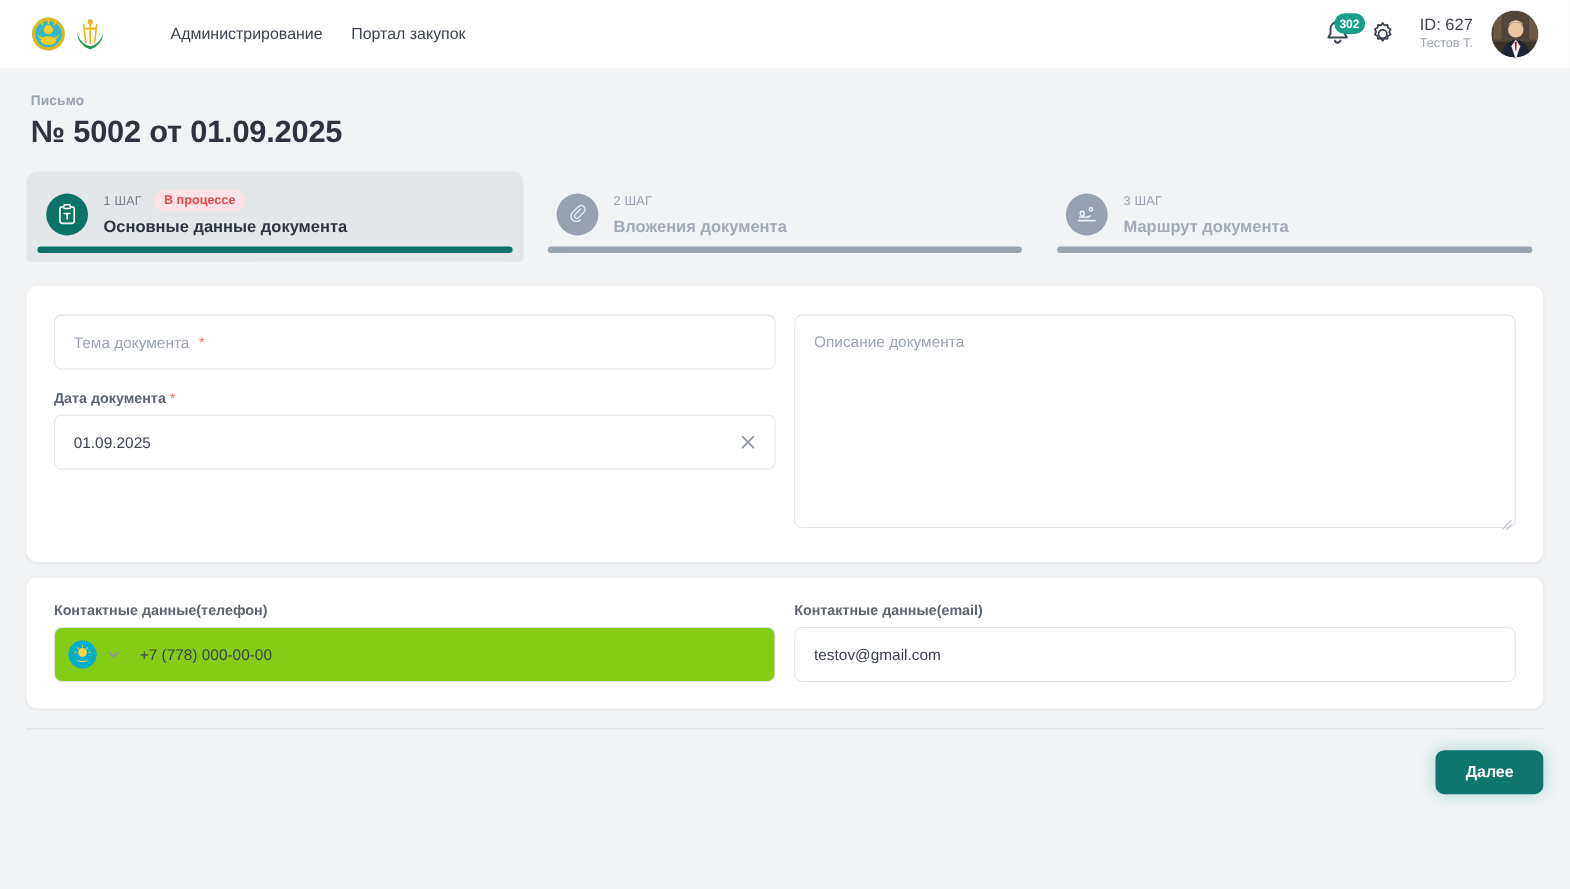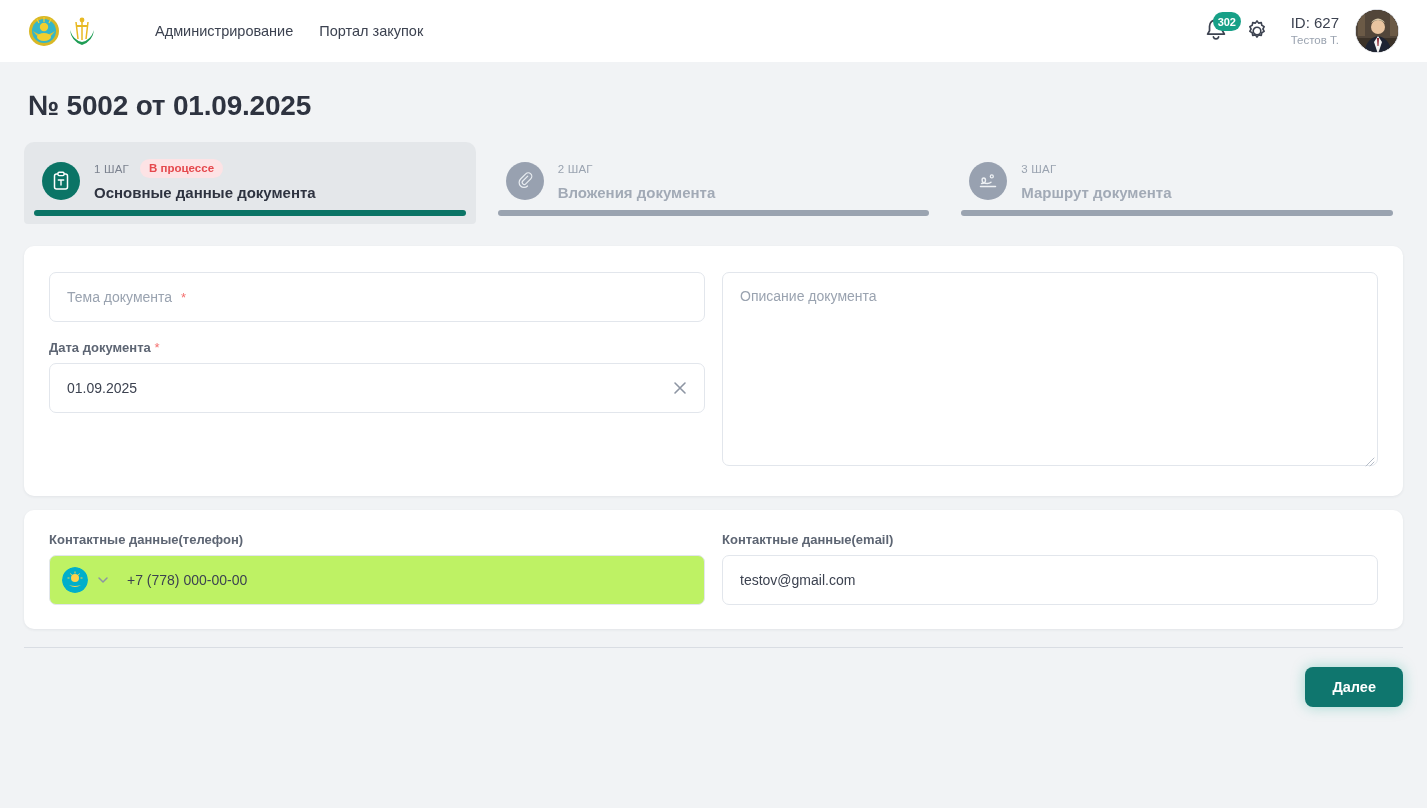--- a/index.html
+++ b/index.html
@@ -147,21 +147,21 @@
   .resize-grip {
     position: absolute; right: 3px; bottom: 3px;
     width: 12px; height: 12px; pointer-events: none;
   }
   .field-gap { margin-top: 18px; }
 
   
   .phone-input {
     display: flex; align-items: center;
     height: 50px; border: 1px solid #e2e6ec;
-    border-radius: 7px; background: #bef264; padding: 0 12px;
+    border-radius: 7px; background: #84cc16; padding: 0 12px;
   }
   .flag {
     width: 26px; height: 26px; border-radius: 50%;
     flex-shrink: 0; overflow: hidden;
   }
   .chev { margin-left: 8px; display: flex; cursor: pointer; }
   .phone-value {
     margin-left: 17px; font-size: 14px; color: #3c4250;
     background: none; border: none; outline: none;
     font-family: "Liberation Sans", sans-serif;
@@ -245,20 +245,21 @@
         <path d="M8 44 Q10 28 22 26 Q34 28 36 44Z" fill="#1e2433"></path>
         <path d="M22 26 L18 32 L22 44 L26 32Z" fill="#f2f2f2"></path>
         <path d="M21 28 L23 28 L22.5 36 L21.5 36Z" fill="#8d2430"></path>
       </svg>
     </div>
 
   </div>
 </div>
 
 <div class="page-head">
+  <div class="breadcrumb">Письмо</div>
   <div class="page-title">№ 5002 от 01.09.2025</div>
 </div>
 
 <div class="stepper">
 
   <div class="step active">
     <div class="step-inner">
       <div class="step-circle active">
         <svg width="20" height="20" viewBox="0 0 20 20">
           <rect x="3.5" y="3" width="13" height="15" rx="2" fill="none" stroke="#fff" stroke-width="1.5"></rect>

